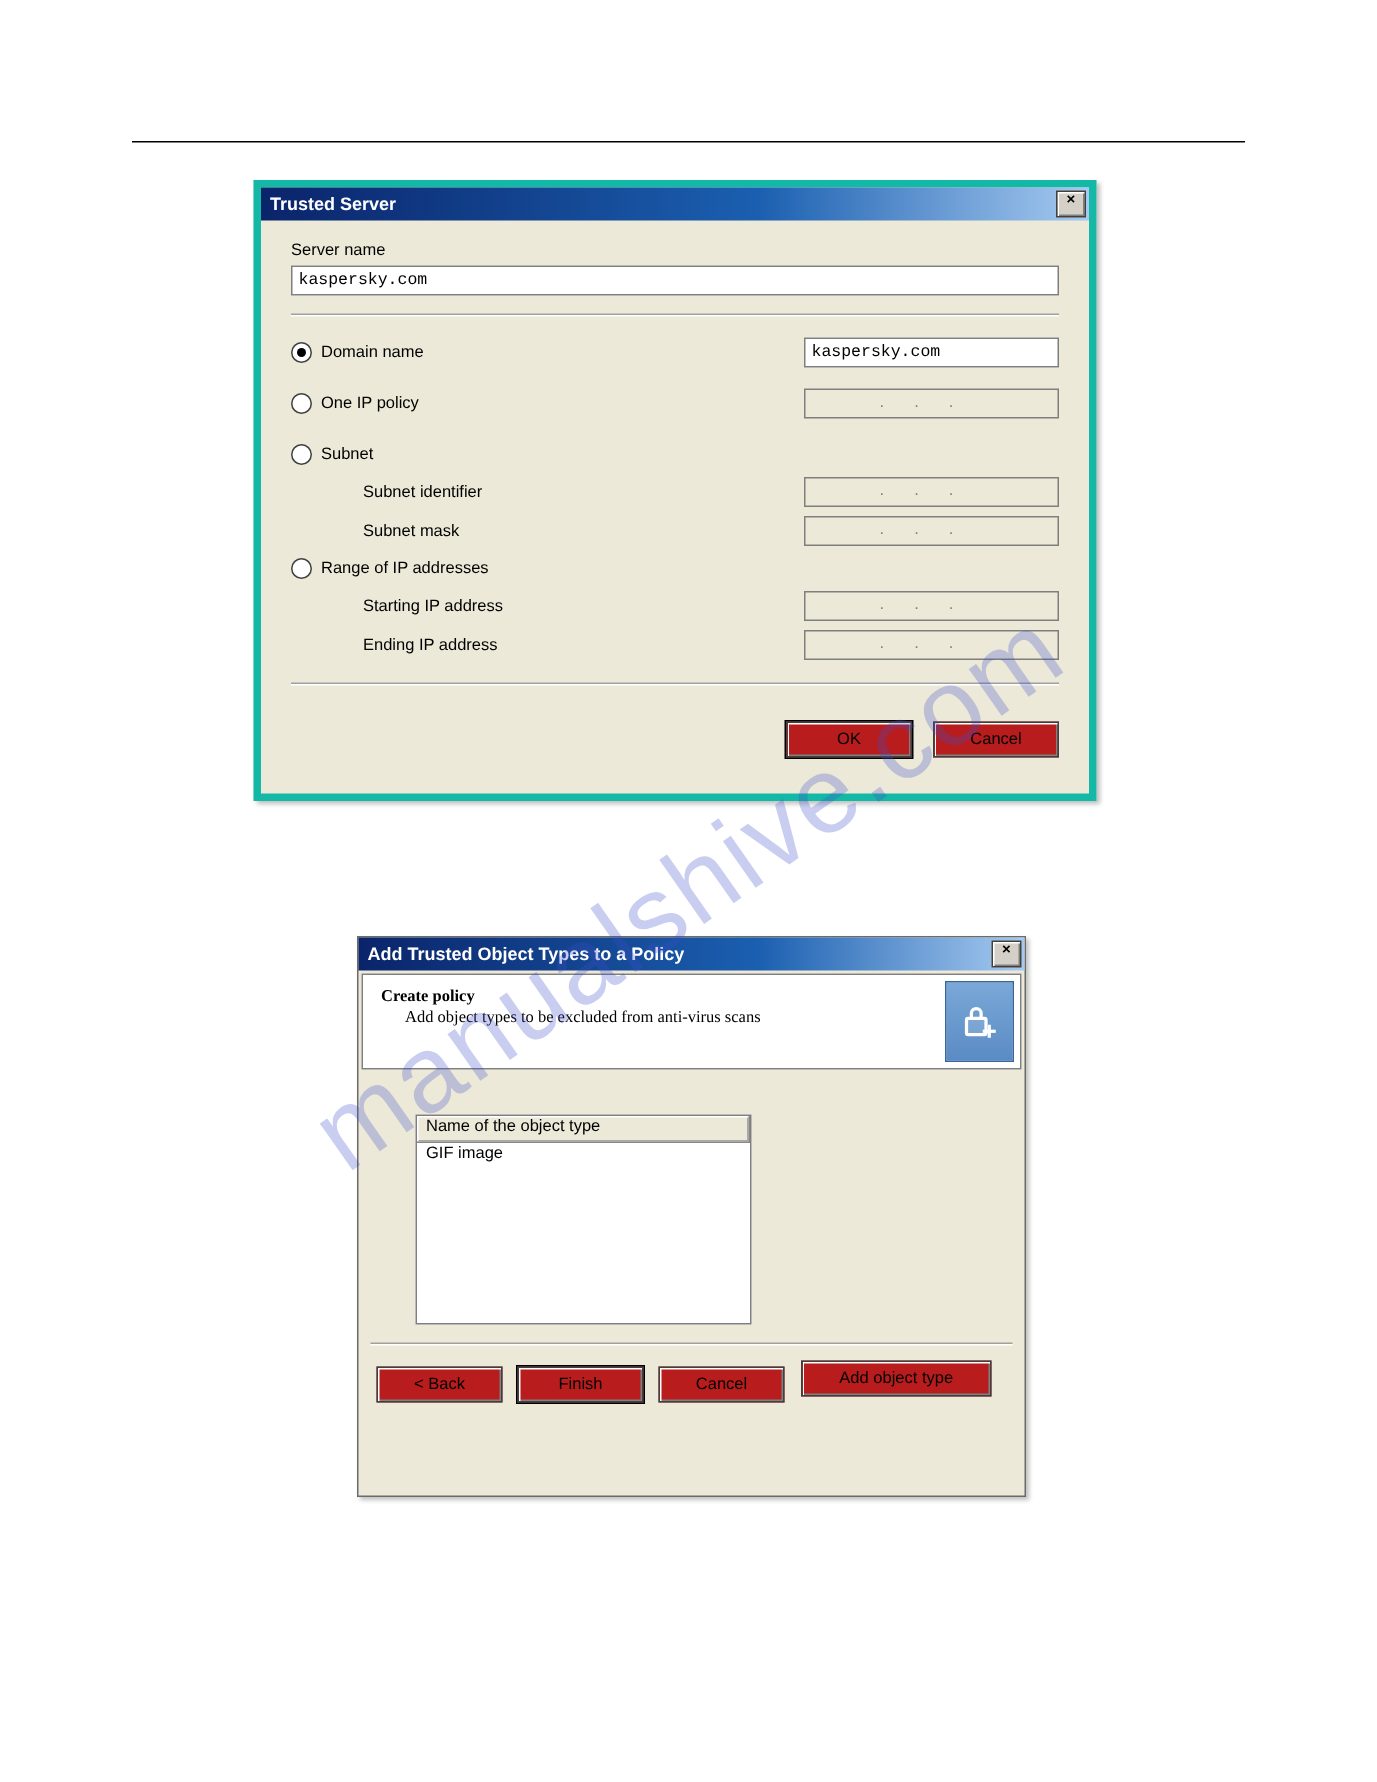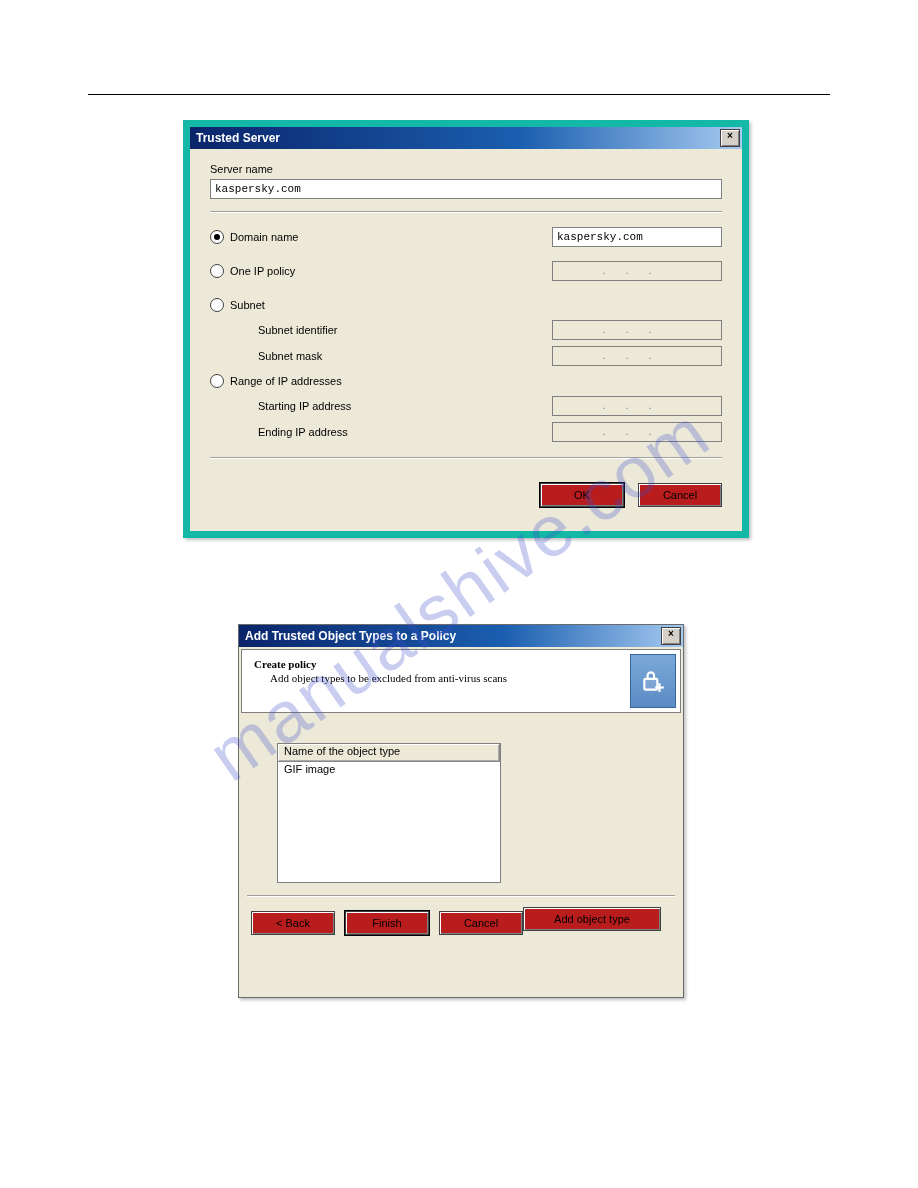--- a/index.html
+++ b/index.html
@@ -30,24 +30,24 @@
     color: rgba(60, 80, 200, 0.28);
     letter-spacing: 2px;
     pointer-events: none;
     white-space: nowrap;
     z-index: 999;
   }
 
   
   .dlg1 {
     position: absolute;
-    left: 183px; top: 120px;
+    left: 169px; top: 120px;
     width: 552px; height: 404px;
     background: #ece9d8;
-    border: 7px solid #14b8a6;
+    border: 5px solid #14b8a6;
     box-shadow: 2px 2px 3px rgba(0,0,0,0.25);
   }
   .titlebar {
     height: 22px;
     background: linear-gradient(90deg, #0a246a 0%, #1b5fb0 60%, #a6caf0 100%);
     color: #fff;
     font-weight: bold;
     font-size: 12px;
     display: flex;
     align-items: center;
@@ -206,21 +206,21 @@
     box-sizing: border-box;
   }
   .listbox .list-row {
     padding: 1px 6px;
     font-size: 11px;
   }
   .dlg2 .add-btn {
     position: absolute;
     right: 22px;
     top: 192px;
-    width: 138px;
+    width: 127px;
   }
   .dlg2-divider {
     border-top: 1px solid #a0a0a0;
     border-bottom: 1px solid #ffffff;
     height: 0;
     margin: 0 8px;
   }
   .dlg2-footer {
     display: flex;
     gap: 10px;

